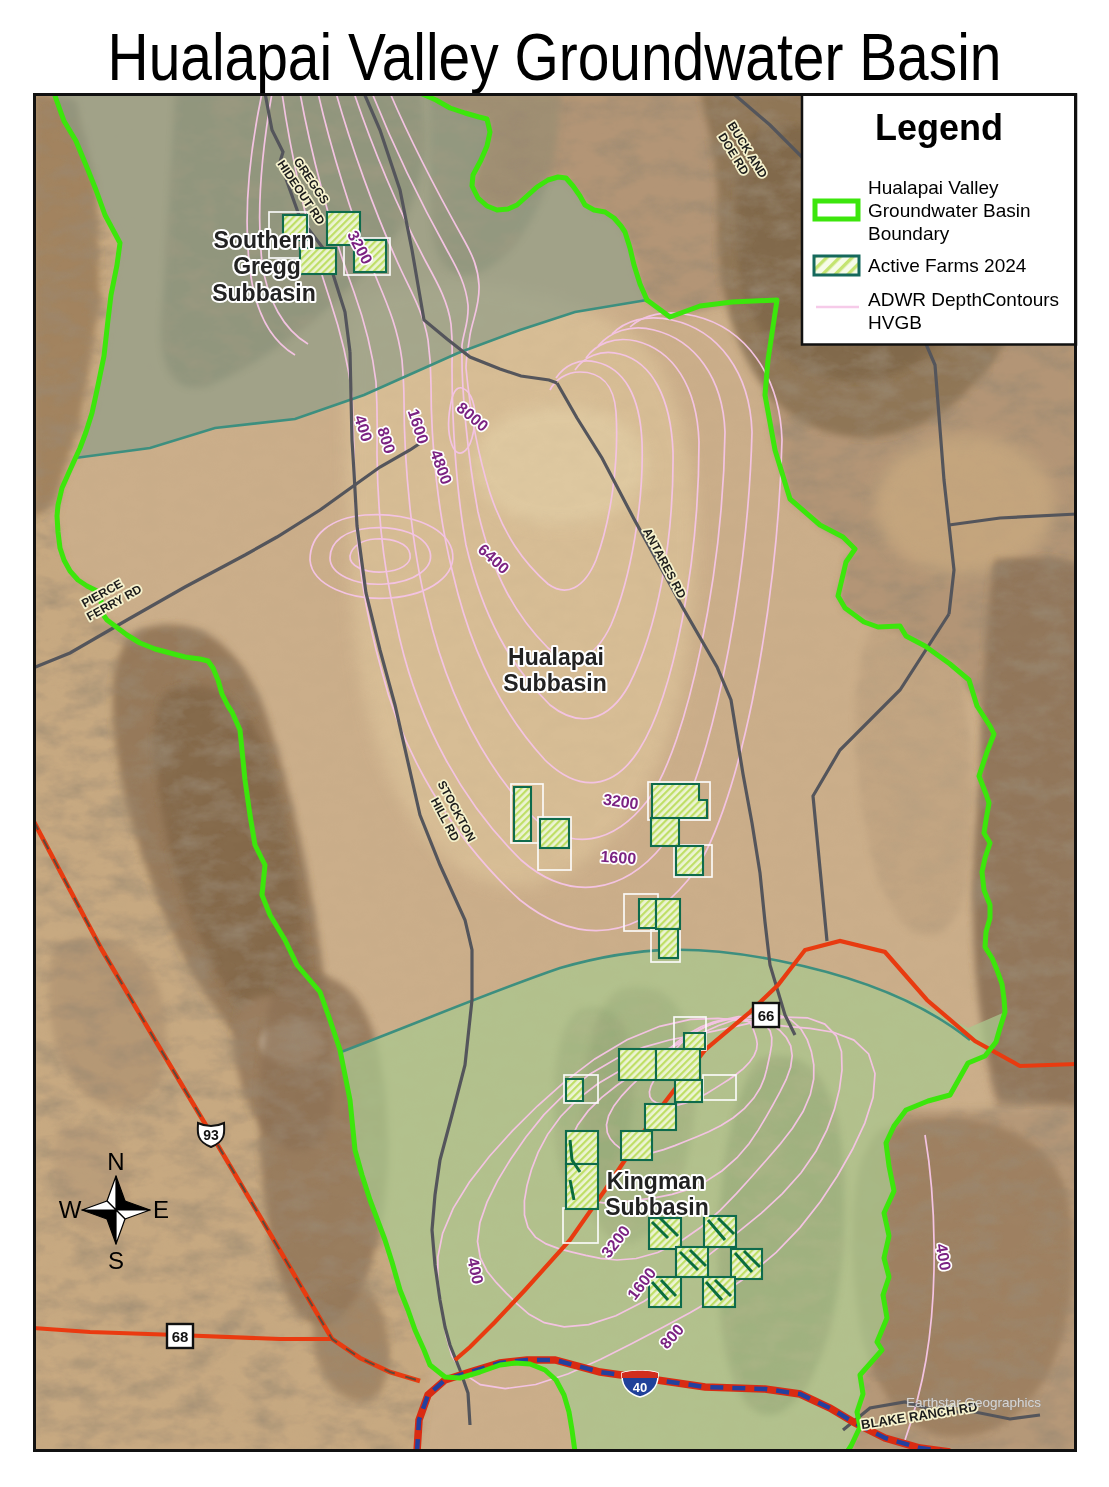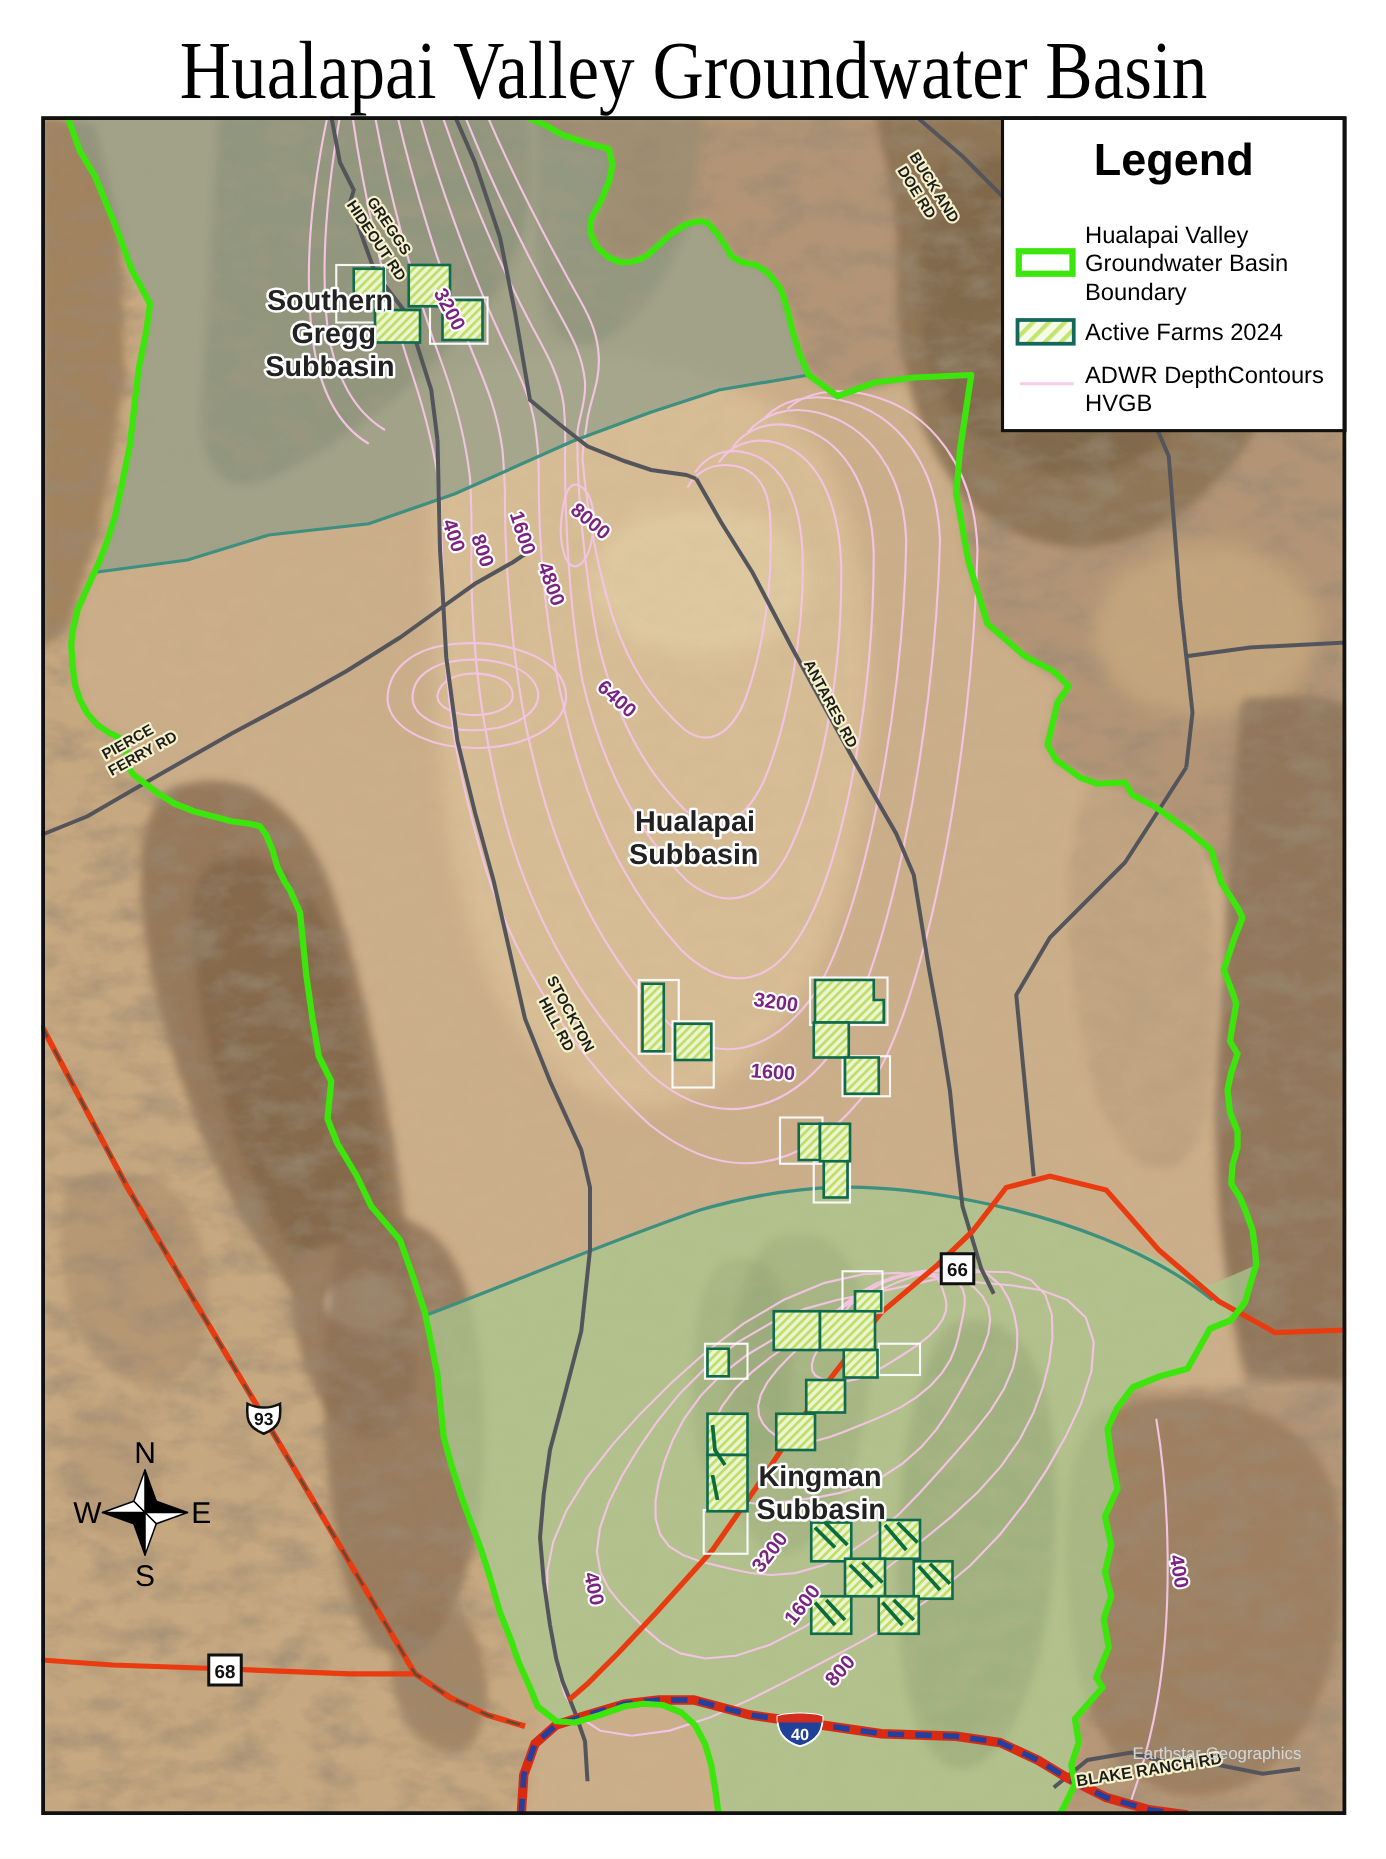--- a/index.html
+++ b/index.html
@@ -1,15 +1,15 @@
 <!DOCTYPE html>
 <html><head><meta charset="utf-8"><style>
 html,body{margin:0;padding:0;width:1109px;height:1487px;background:#fff;overflow:hidden;font-family:"Liberation Sans",sans-serif;}
 #wrap{position:relative;width:1109px;height:1487px;}
-#title{position:absolute;left:0;top:19px;width:1109px;text-align:center;font-size:66px;font-weight:400;color:#000;white-space:nowrap;font-family:Liberation Serif, serif;}
+#title{position:absolute;left:0;top:19px;width:1109px;text-align:center;font-size:66px;font-weight:400;color:#000;white-space:nowrap;}
 #title span{display:inline-block;transform:scaleX(0.862);transform-origin:center;}
 #map{position:absolute;left:32px;top:92px;}
 </style></head>
 <body>
 <div id="wrap">
 
 <div id="title"><span>Hualapai Valley Groundwater Basin</span></div>
 
 <svg id="map" width="1046" height="1361" viewBox="32 92 1046 1361">
 <defs>

